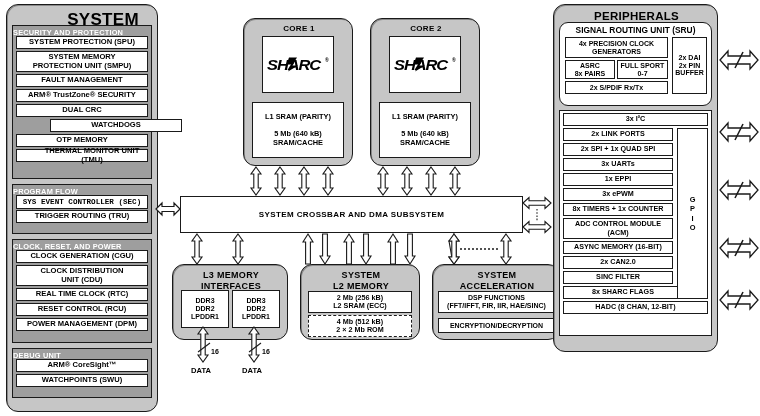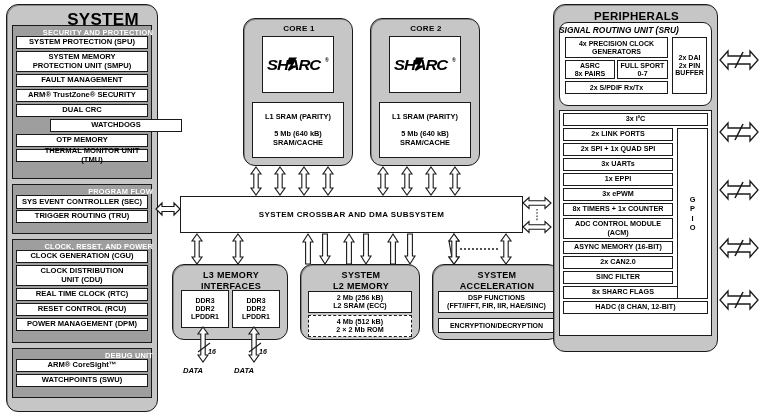--- a/index.html
+++ b/index.html
@@ -8,39 +8,39 @@
        -webkit-font-smoothing:none;}
   .abs{position:absolute;box-sizing:border-box;}
 
   
   .panel{background:#c6c6c6;border:1.5px solid #1a1a1a;border-radius:12px;
          box-shadow:1px 1px 0 #8a8a8a inset;}
   .panel-title{font-weight:bold;text-align:center;color:#000;letter-spacing:.3px;}
 
   
   .group{background:#9e9e9e;border:1.5px solid #1a1a1a;box-sizing:border-box;}
-  .group-hdr{color:#ffffff;font-weight:bold;text-align:right;letter-spacing:.2px;}
+  .group-hdr{color:#ffffff;font-weight:bold;text-align:left;letter-spacing:.2px;}
 
   
   .box{background:#ffffff;border:1.2px solid #1a1a1a;box-sizing:border-box;
        display:flex;align-items:center;justify-content:center;text-align:center;
        font-weight:bold;color:#000;line-height:1.12;}
   .box.dashed{border:1.4px dashed #1a1a1a;}
 
   
   .crossbar{background:#ffffff;border:1.5px solid #1a1a1a;display:flex;
             align-items:center;justify-content:center;font-weight:bold;color:#000;
             letter-spacing:.4px;}
 
   
   .gpio{background:#ffffff;border:1.2px solid #1a1a1a;display:flex;flex-direction:column;
         align-items:center;justify-content:center;font-weight:bold;color:#000;}
   .gpio span{display:block;line-height:1.25;}
 
-  .lbl{color:#000;font-weight:bold;text-align:left;font-style:italic;}
+  .lbl{color:#000;font-weight:bold;text-align:center;}
   svg{display:block;overflow:visible;}
   .sharcwrap{display:flex;align-items:center;justify-content:center;}
 </style>
 </head>
 <body>
 
 <div class="abs panel" style="left:6px;top:4px;width:152px;height:408px;">
   <div class="abs panel-title" style="left:8px;top:5px;width:152px;font-size:17px;padding-left:24px;">SYSTEM CONTROL</div>
 </div>
 
@@ -53,21 +53,21 @@
 <div class="abs box" style="left:16px;top:74px;width:132px;height:13px;font-size:7.6px;">FAULT MANAGEMENT</div>
 <div class="abs box" style="left:16px;top:89px;width:132px;height:13px;font-size:7.6px;">ARM® TrustZone® SECURITY</div>
 <div class="abs box" style="left:16px;top:104px;width:132px;height:13px;font-size:7.6px;">DUAL CRC</div>
 <div class="abs box" style="left:16px;top:119px;width:132px;height:13px;font-size:7.6px;margin-left:34px;">WATCHDOGS</div>
 <div class="abs box" style="left:16px;top:134px;width:132px;height:13px;font-size:7.6px;">OTP MEMORY</div>
 <div class="abs box" style="left:16px;top:149px;width:132px;height:13px;font-size:7.6px;padding-left:20px;">THERMAL MONITOR UNIT (TMU)</div>
 
 <div class="abs group" style="left:12px;top:184px;width:140px;height:50px;">
   <div class="abs group-hdr" style="left:0;top:2px;width:140px;font-size:7.4px;">PROGRAM FLOW</div>
 </div>
-<div class="abs box" style="left:16px;top:195px;width:132px;height:14px;font-size:7.6px;">SYS EVENT CONTROLLER (SEC)</div>
+<div class="abs box" style="left:16px;top:195px;width:132px;height:14px;font-size:7.6px;font-family:Liberation Mono, monospace;">SYS EVENT CONTROLLER (SEC)</div>
 <div class="abs box" style="left:16px;top:210px;width:132px;height:13px;font-size:7.6px;">TRIGGER ROUTING (TRU)</div>
 
 <div class="abs group" style="left:12px;top:239px;width:140px;height:104px;">
   <div class="abs group-hdr" style="left:0;top:2px;width:140px;font-size:7.4px;">CLOCK, RESET, AND POWER</div>
 </div>
 <div class="abs box" style="left:16px;top:250px;width:132px;height:13px;font-size:7.6px;">CLOCK GENERATION (CGU)</div>
 <div class="abs box" style="left:16px;top:265px;width:132px;height:21px;font-size:7.6px;white-space:pre-line;">CLOCK DISTRIBUTION
 UNIT (CDU)</div>
 <div class="abs box" style="left:16px;top:288px;width:132px;height:13px;font-size:7.6px;">REAL TIME CLOCK (RTC)</div>
 <div class="abs box" style="left:16px;top:303px;width:132px;height:13px;font-size:7.6px;">RESET CONTROL (RCU)</div>

